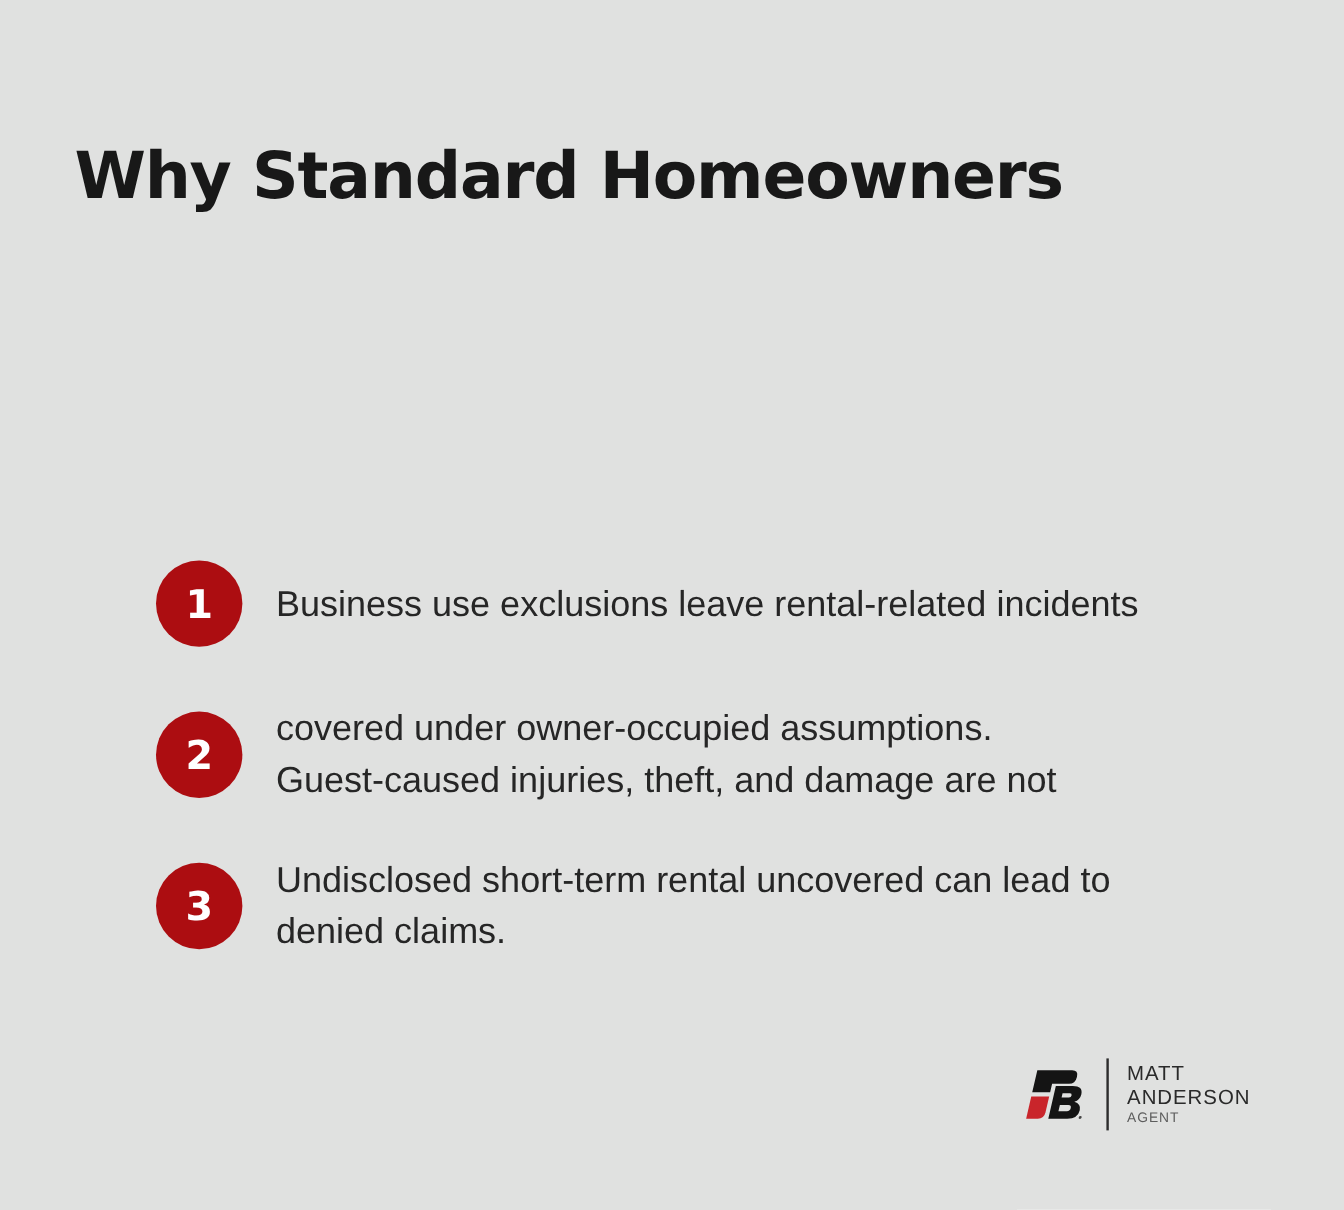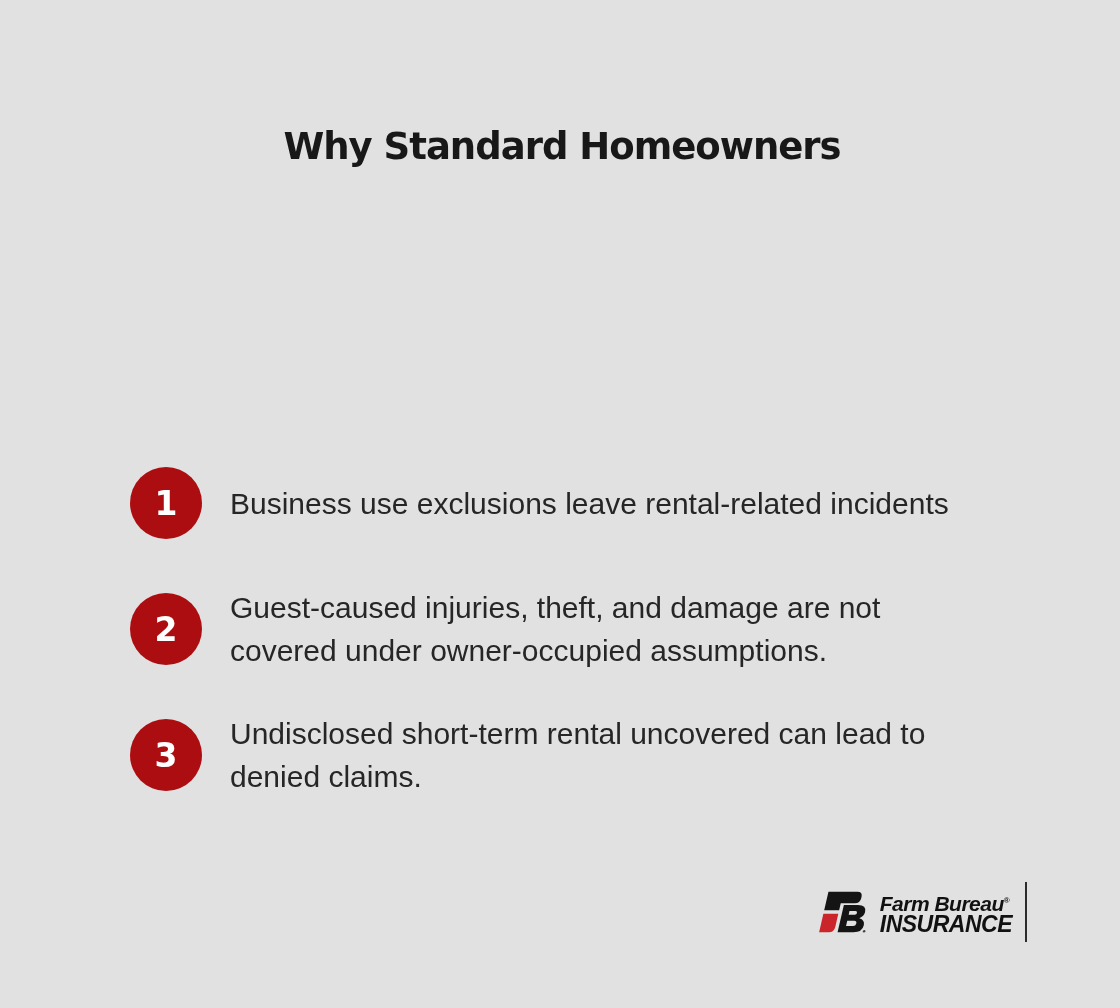--- a/index.html
+++ b/index.html
@@ -15,25 +15,24 @@
     font-family: "Liberation Sans", sans-serif;
   }
   .title {
     position: absolute;
     left: 62px;
     top: 104px;
     width: 1000px;
     margin: 0;
     font-family: "DejaVu Sans", sans-serif;
     font-weight: bold;
-    font-size: 37px;
+    font-size: 54px;
     line-height: 85px;
     letter-spacing: -1px;
     color: #181818;
-    text-align: center;
   }
   .title span { display: block; }
 
   .items {
     position: absolute;
     left: 130px;
     top: 460px;
     width: 920px;
   }
   .item {
@@ -135,22 +134,22 @@
     <div class="item">
       <div class="badge">1</div>
       <div class="item-text">
         <span>Business use exclusions leave rental-related incidents</span>
       </div>
     </div>
 
     <div class="item">
       <div class="badge">2</div>
       <div class="item-text">
+        <span>covered under owner-occupied assumptions.</span>
         <span>Guest-caused injuries, theft, and damage are not</span>
-        <span>covered under owner-occupied assumptions.</span>
       </div>
     </div>
 
     <div class="item">
       <div class="badge">3</div>
       <div class="item-text">
         <span>Undisclosed short-term rental uncovered can lead to</span>
         <span>denied claims.</span>
       </div>
     </div>
@@ -166,23 +165,24 @@
 
         <path d="M3 28 H20 V43 Q20 49 14 49 H3 Z" fill="#c9252b"></path>
 
         <path d="M24 18 H40 Q50 18 50 26 Q50 31 45 33 Q52 35 52 41 Q52 49 42 49 H24 Z
                  M32 25 V29 H39 Q41 29 41 27 Q41 25 39 25 Z
                  M32 36 V42 H40 Q43 42 43 39 Q43 36 40 36 Z" fill="#141414" fill-rule="evenodd"></path>
         <circle cx="54" cy="48" r="1.4" fill="#444444"></circle>
       </g>
     </svg>
 
-    <div class="brand-text">
-      <div class="brand-line1"><span>Farm Bureau</span><sup>®</sup></div>
-      <div class="brand-line2">INSURANCE</div>
-    </div>
 
     <div class="divider"></div>
 
+    <div class="agent-block">
+      <div class="agent-name">MATT</div>
+      <div class="agent-name">ANDERSON</div>
+      <div class="agent-role">AGENT</div>
+    </div>
 
   </div>
 
 </div>
 
 </body></html>

